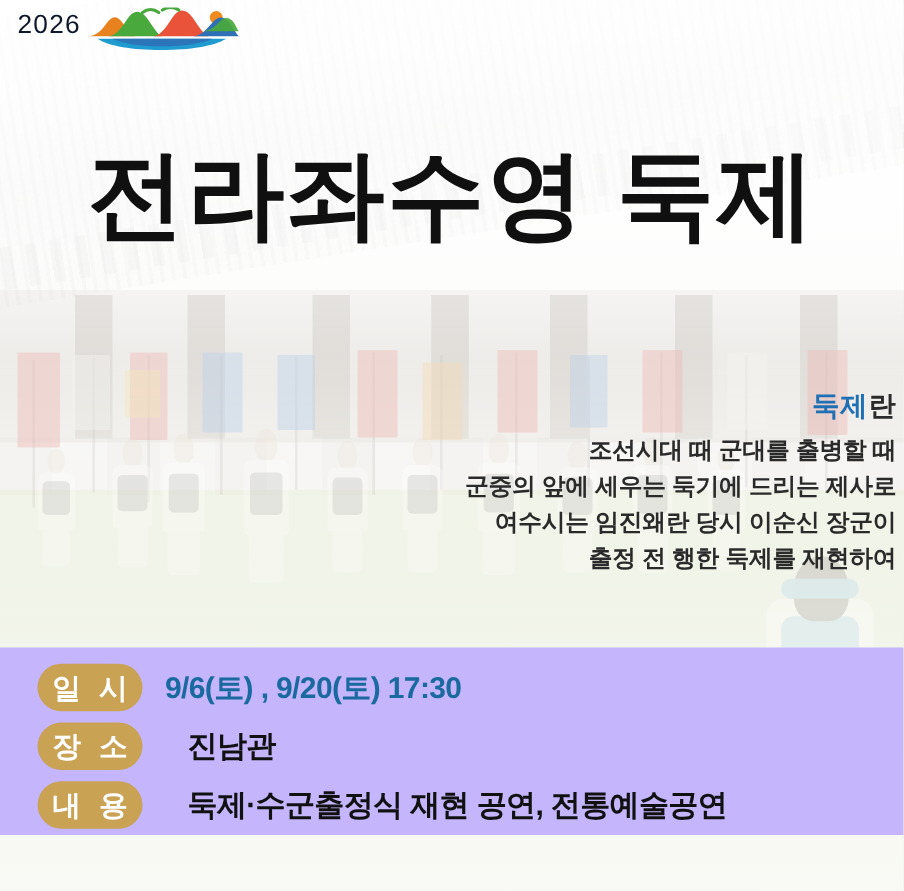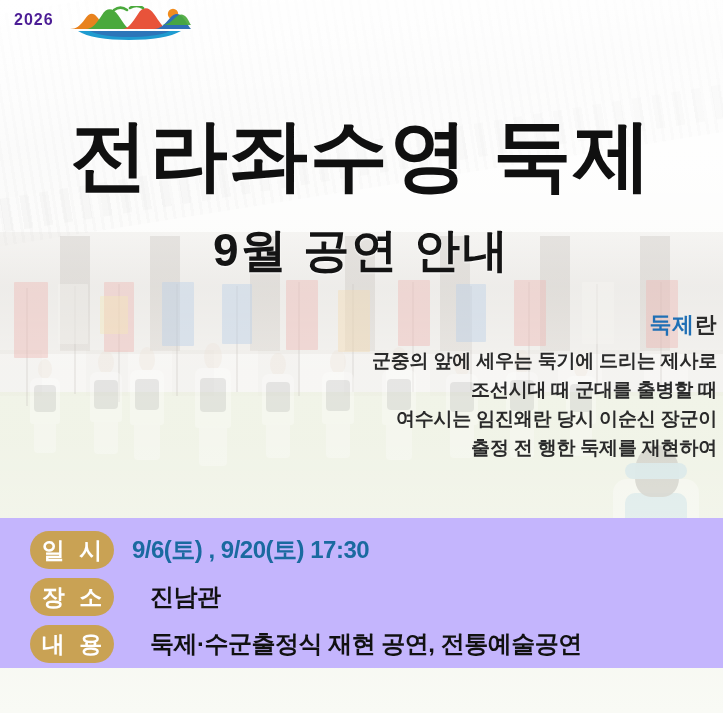--- a/index.html
+++ b/index.html
@@ -145,21 +145,21 @@
       rgba(255,255,255,.80) 100%);
   }
 
   
   .logo {
     position:absolute; left:8px; top:4px; width:200px; height:66px; z-index:8;
   }
   .logo-mark { position:absolute; left:58px; top:2px; width:126px; height:36px; }
   .logo-text { position:absolute; left:6px; top:4px; width:190px; }
   .logo-year {
-    font-size:16px; font-weight:700; color:#4c1d95; letter-spacing:1px;
+    font-size:21px; font-weight:400; color:#0f172a; letter-spacing:1px;
     line-height:24px;
   }
   .logo-name {
     font-size:25px; font-weight:700; color:#1f5fa8; letter-spacing:-1px;
     line-height:29px; white-space:nowrap;
   }
 
   
   .title-main {
     position:absolute; left:0; right:0; top:112px; z-index:7;
@@ -349,28 +349,27 @@
       <path d="M24 25 C48 25 80 25 104 25 C96 29 80 31 63 31 C46 31 32 29 24 25 Z" fill="#2f6fb5" opacity="0.85"></path>
       <path d="M48 4 C52 1 57 1 61 4" stroke="#4aa93c" stroke-width="2.6" fill="none" stroke-linecap="round"></path>
       <path d="M64 2 C68 -0.6 73 -0.6 77 2" stroke="#4aa93c" stroke-width="2.6" fill="none" stroke-linecap="round"></path>
     </svg>
     <div class="logo-text">
       <div class="logo-year">2026</div>
     </div>
   </div>
 
   <div class="title-main">전라좌수영 둑제</div>
-  <div class="title-sub">9월 공연 안내</div>
 
   <div class="desc">
     <div class="desc-head">
       <span class="kw">둑제</span><span class="tail">란</span>
     </div>
+    <div class="desc-line">조선시대 때 군대를 출병할 때</div>
     <div class="desc-line">군중의 앞에 세우는 둑기에 드리는 제사로</div>
-    <div class="desc-line">조선시대 때 군대를 출병할 때</div>
     <div class="desc-line hl">여수시는 임진왜란 당시 이순신 장군이</div>
     <div class="desc-line hl">출정 전 행한 둑제를 재현하여</div>
   </div>
 
   <div class="info-panel">
 
     <div class="info-row">
       <div class="badge">일 시</div>
       <div class="info-value date">9/6(토) , 9/20(토) 17:30</div>
     </div>

